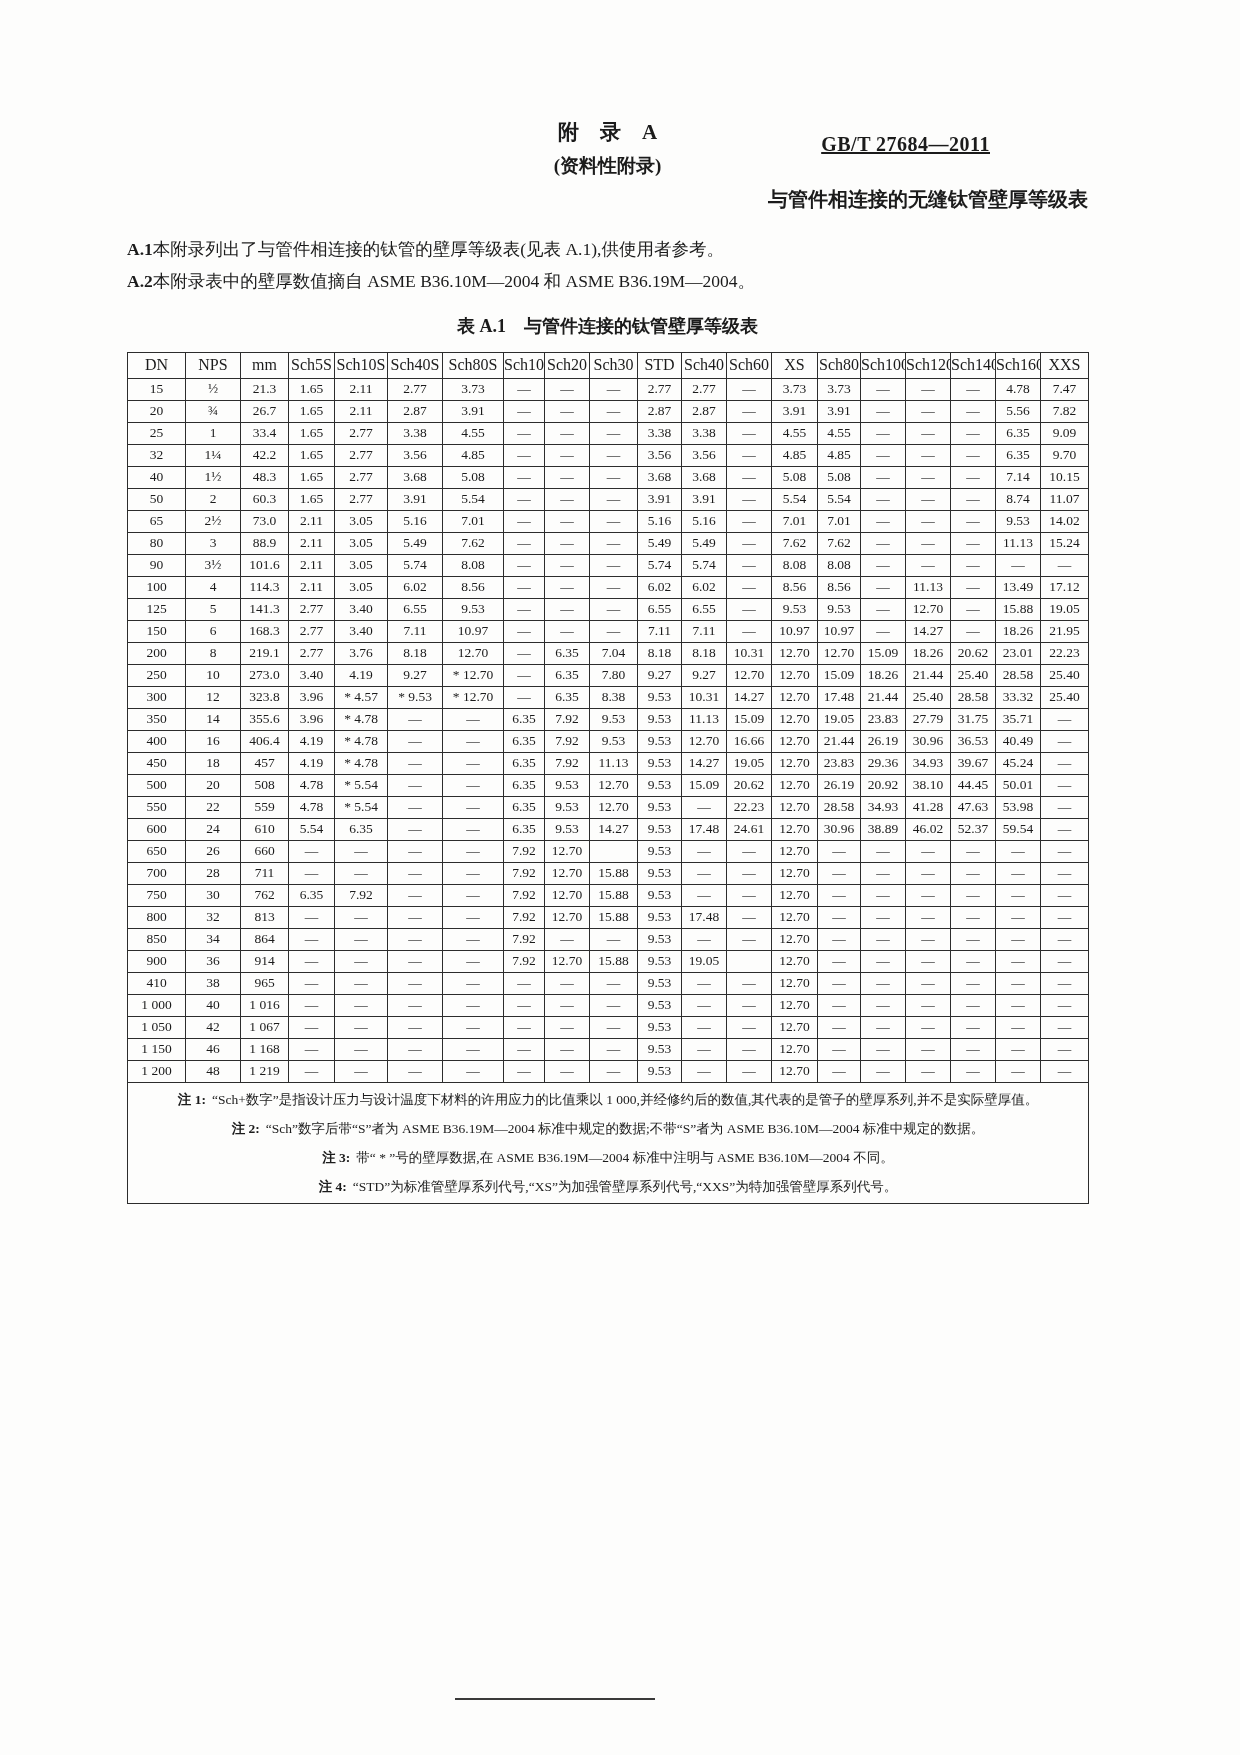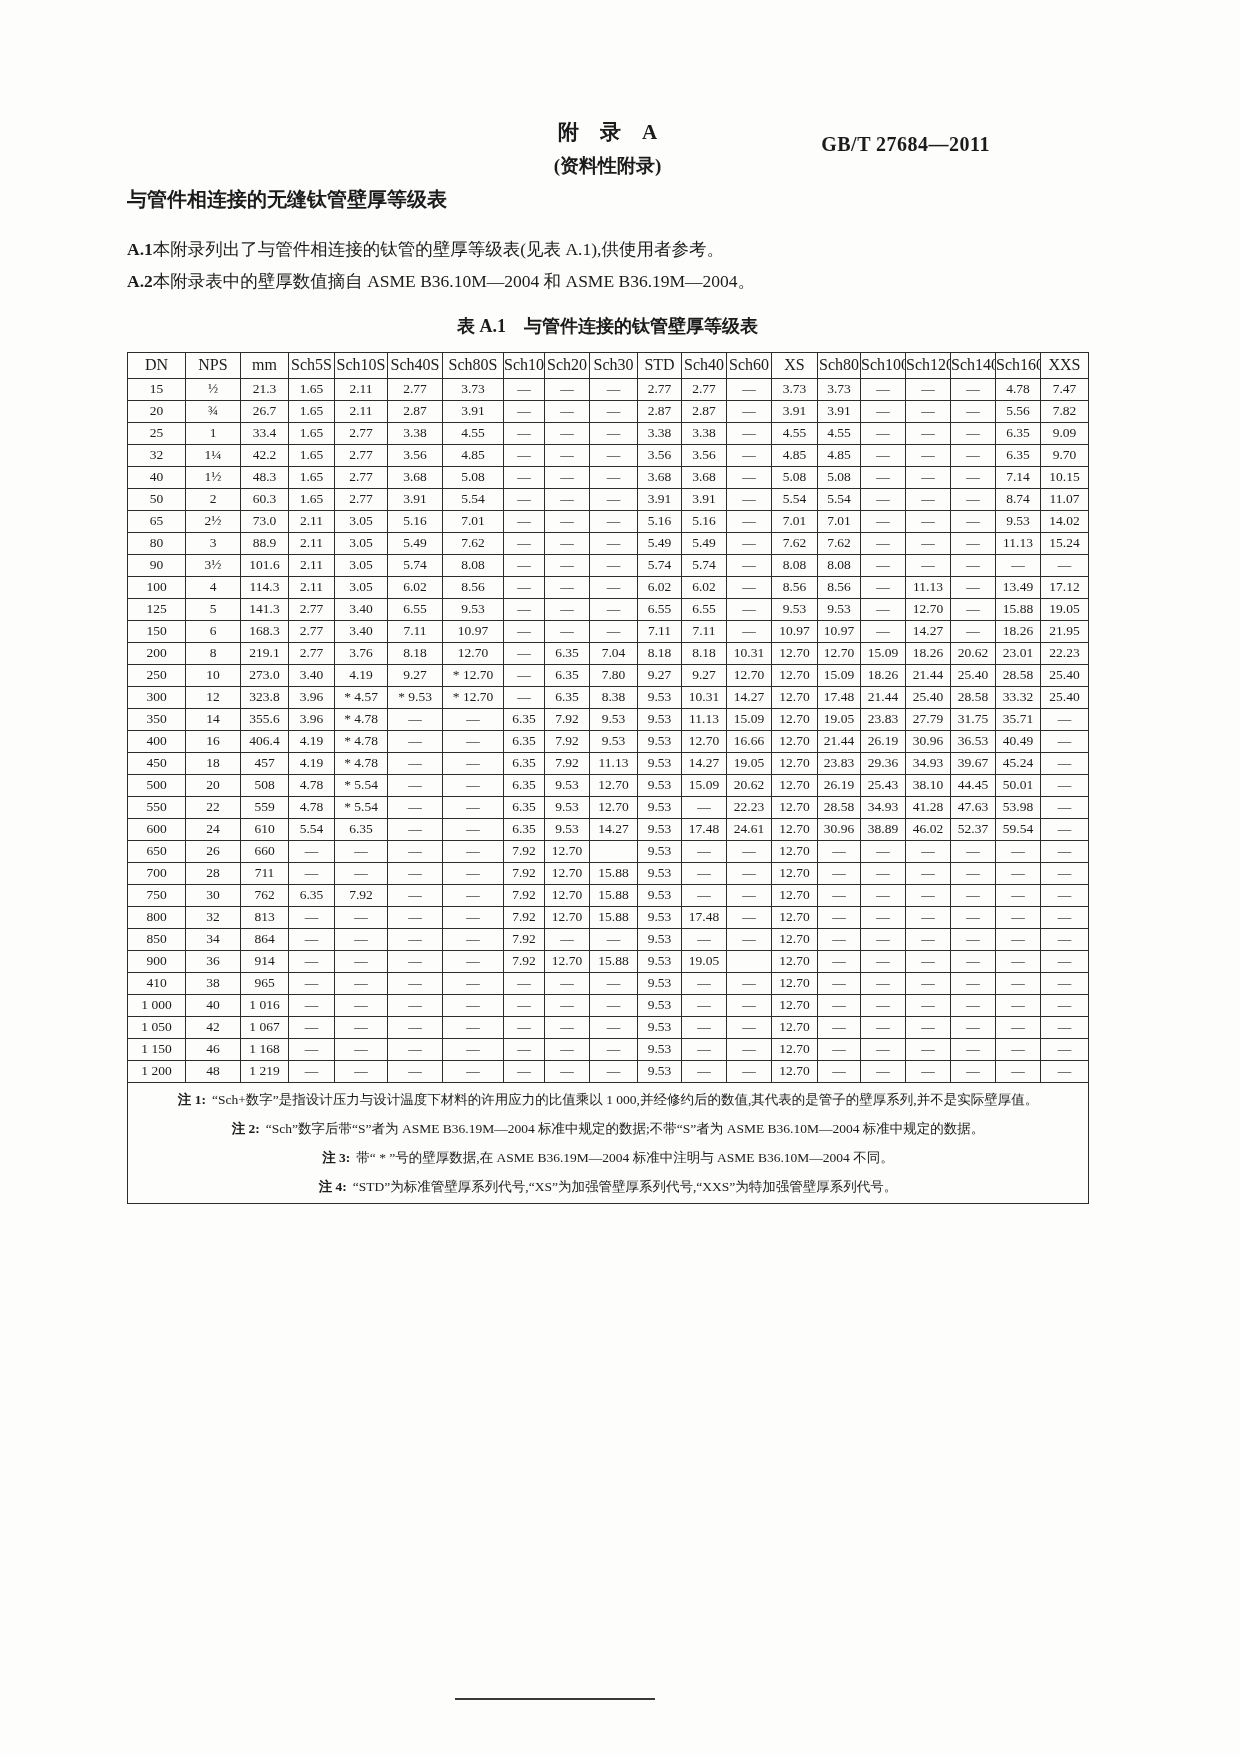--- a/index.html
+++ b/index.html
@@ -5,33 +5,33 @@
   * { box-sizing: border-box; }
   html,body { margin:0; padding:0; background:#ffffff; }
   .page {
     position:relative; width:1240px; height:1755px; margin:0 auto;
     background:#fdfdfc; color:#1b1b1b;
     font-family:"Liberation Serif","DejaVu Serif",serif;
     overflow:hidden;
   }
   .doc-number {
     position:absolute; top:133px; right:250px;
-    font-size:20px; font-weight:bold; letter-spacing:0.5px;
+    font-size:20px; font-weight:bold; letter-spacing:0.5px;text-decoration:underline;
   }
   .content { position:absolute; left:127px; top:0; width:961px; }
   .appendix-title {
     margin-top:118px; text-align:center;
     font-size:21px; font-weight:bold;
   }
   .appendix-subtitle {
     margin-top:7px; text-align:center;
     font-size:19px; font-weight:bold;
   }
   .appendix-heading {
-    margin-top:7px; text-align:left;
+    margin-top:7px; text-align:right;
     font-size:20px; font-weight:bold;
   }
   .paragraphs { margin-top:20px; }
   .para { font-size:17.5px; line-height:1.85; }
   .para-label { font-weight:bold; }
   .table-caption {
     margin-top:16px; text-align:center;
     font-size:18px; font-weight:bold;
   }
   table.thk {
@@ -534,21 +534,21 @@
             <td>—</td>
             <td>—</td>
             <td>6.35</td>
             <td>9.53</td>
             <td>12.70</td>
             <td>9.53</td>
             <td>15.09</td>
             <td>20.62</td>
             <td>12.70</td>
             <td>26.19</td>
-            <td>25.43</td>
+            <td>20.92</td>
             <td>38.10</td>
             <td>44.45</td>
             <td>50.01</td>
             <td>—</td>
           </tr>
           <tr>
             <td>550</td>
             <td>22</td>
             <td>559</td>
             <td>4.78</td>

